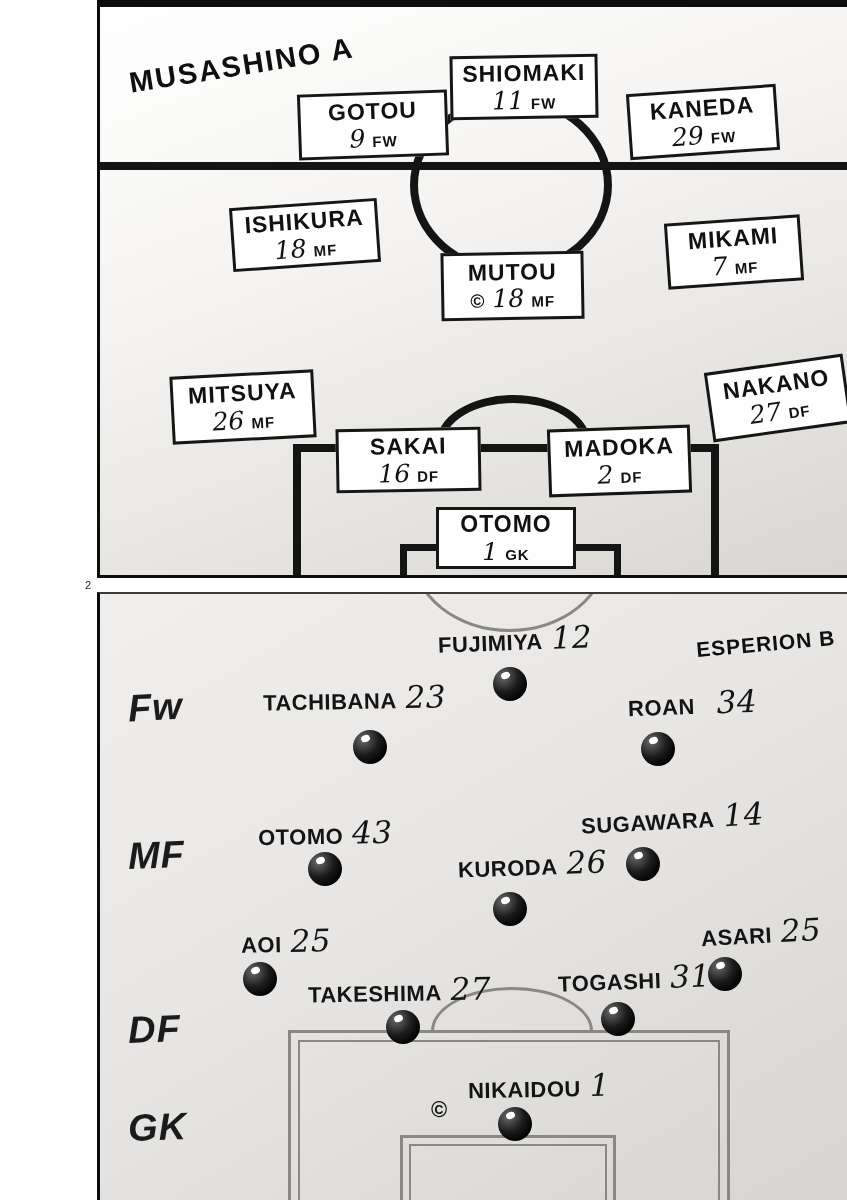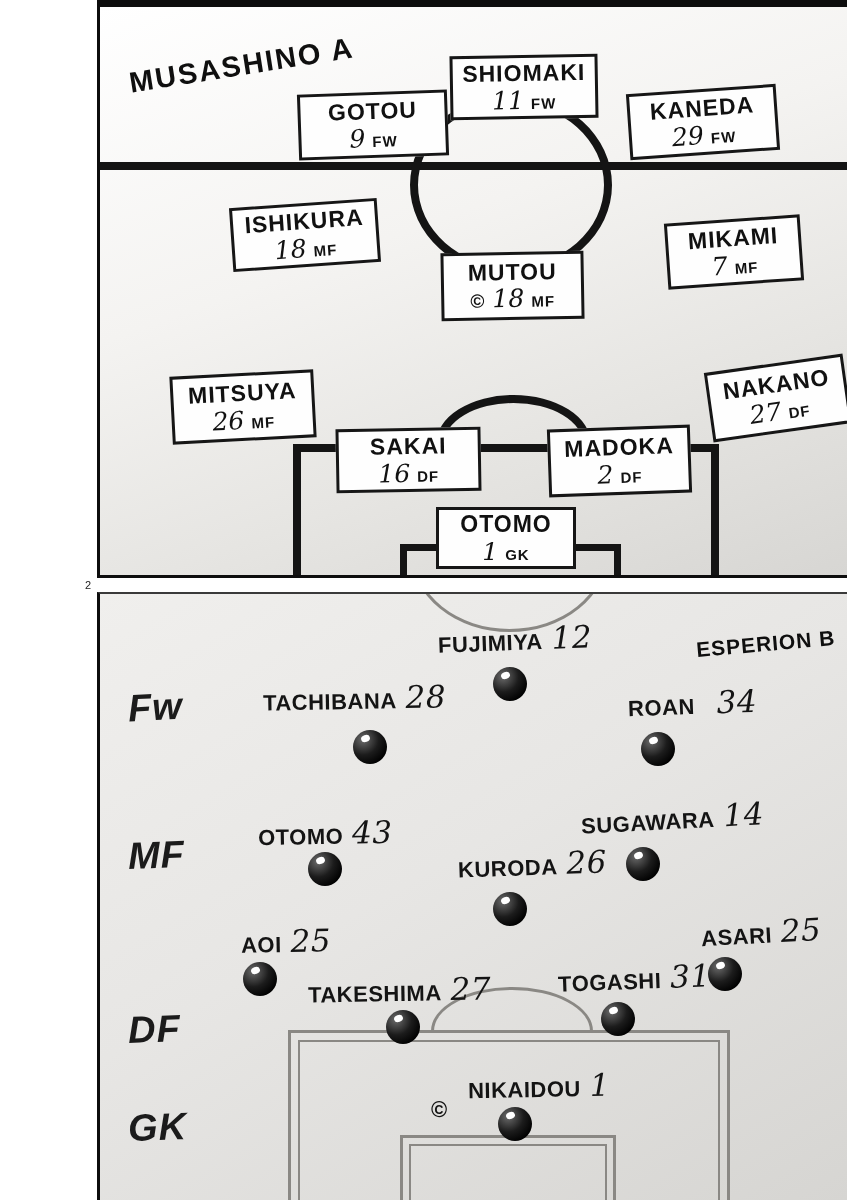--- a/index.html
+++ b/index.html
@@ -193,21 +193,21 @@
   <div class="poslabel" style="left:28px;top:240px;transform:rotate(-2deg)">MF</div>
   <div class="poslabel" style="left:28px;top:414px;transform:rotate(-2deg)">DF</div>
   <div class="poslabel" style="left:28px;top:512px;transform:rotate(-2deg)">GK</div>
 
   <div class="bname" style="left:338px;top:33px;transform:rotate(-2deg)">
       <span>FUJIMIYA</span>
       <span class="bnum">12</span>
     </div>
   <div class="bname" style="left:163px;top:92px;transform:rotate(-1deg)">
       <span>TACHIBANA</span>
-      <span class="bnum">28</span>
+      <span class="bnum">23</span>
     </div>
   <div class="bname" style="left:528px;top:97px;transform:rotate(-2deg)">
       <span>ROAN</span>
       <span class="bnum" style="margin-left:22px">34</span>
     </div>
   <div class="bname" style="left:481px;top:212px;transform:rotate(-3deg)">
       <span>SUGAWARA</span>
       <span class="bnum">14</span>
     </div>
   <div class="bname" style="left:158px;top:227px;transform:rotate(-1deg)">

